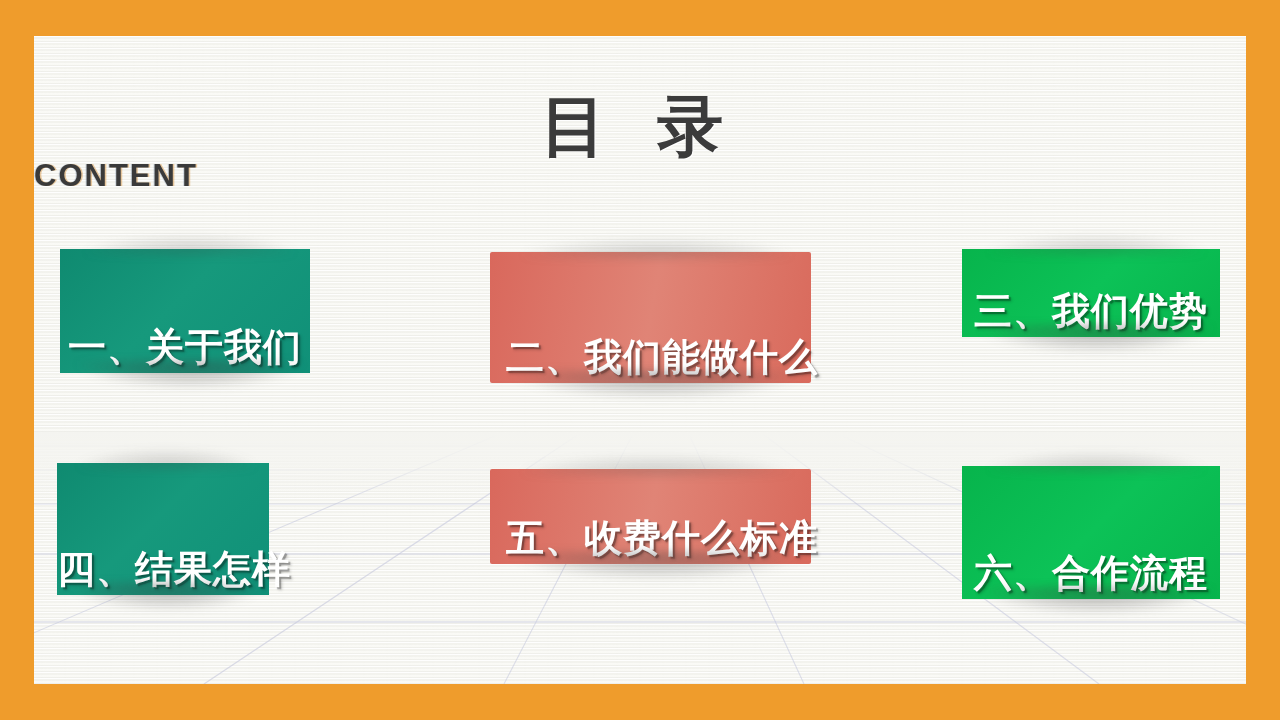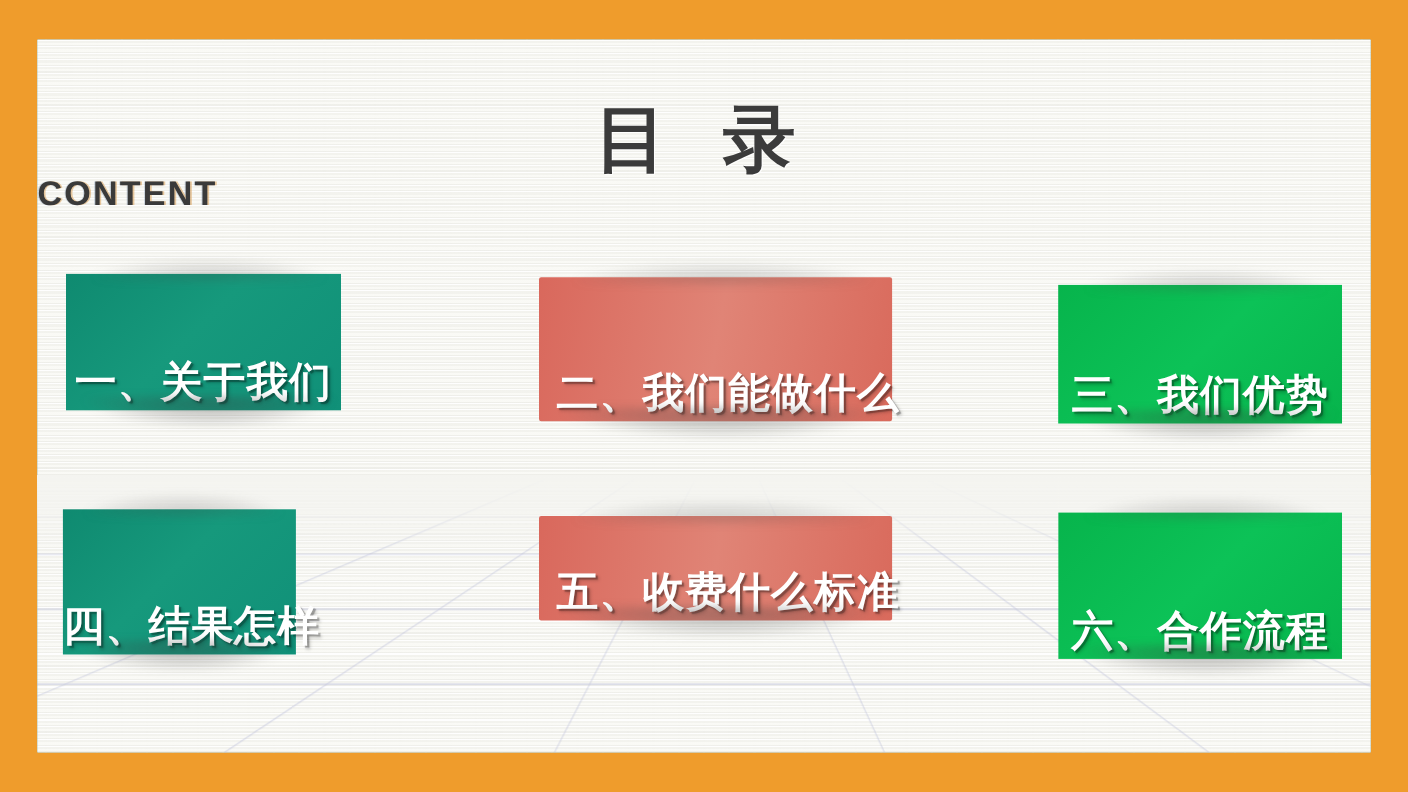--- a/index.html
+++ b/index.html
@@ -17,21 +17,21 @@
   }
 
   
   #canvas {
     position: absolute;
     left: 34px;
     top: 36px;
     width: 1212px;
     height: 648px;
     overflow: hidden;
-    background: #7dd3fc;
+    background: #fca5a5;
   }
 
   
   .texture {
     position: absolute;
     inset: 0;
     background:
       repeating-linear-gradient(
         to bottom,
         rgba(255,255,255,0.95) 0px,
@@ -154,21 +154,21 @@
   .teal  { background: linear-gradient(135deg, #0f8a70 0%, #16997c 45%, #109078 100%); }
   .coral { background: linear-gradient(100deg, #d9685c 0%, #e08476 50%, #d96a5c 100%); padding-left: 16px; }
   .green { background: linear-gradient(135deg, #07b44c 0%, #0cc257 50%, #07b44c 100%); }
 
   
   .curved { border-radius: 2px; }
 
   
   #box-1 { left: 26px;  top: 213px; width: 250px;  height: 124px; }
   #box-2 { left: 456px; top: 216px; width: 321px;  height: 131px; }
-  #box-3 { left: 928px; top: 223px; width: 258px;  height: 126px; }
+  #box-3 { left: 928px; top: 213px; width: 258px;  height: 88px; }
   
   #box-4 { left: 23px;  top: 427px; width: 212px;  height: 132px; }
   #box-5 { left: 456px; top: 433px; width: 321px;  height: 95px; }
   #box-6 { left: 928px; top: 430px; width: 258px;  height: 133px; }
 </style>
 </head>
 <body>
 
 <div id="slide">
 

